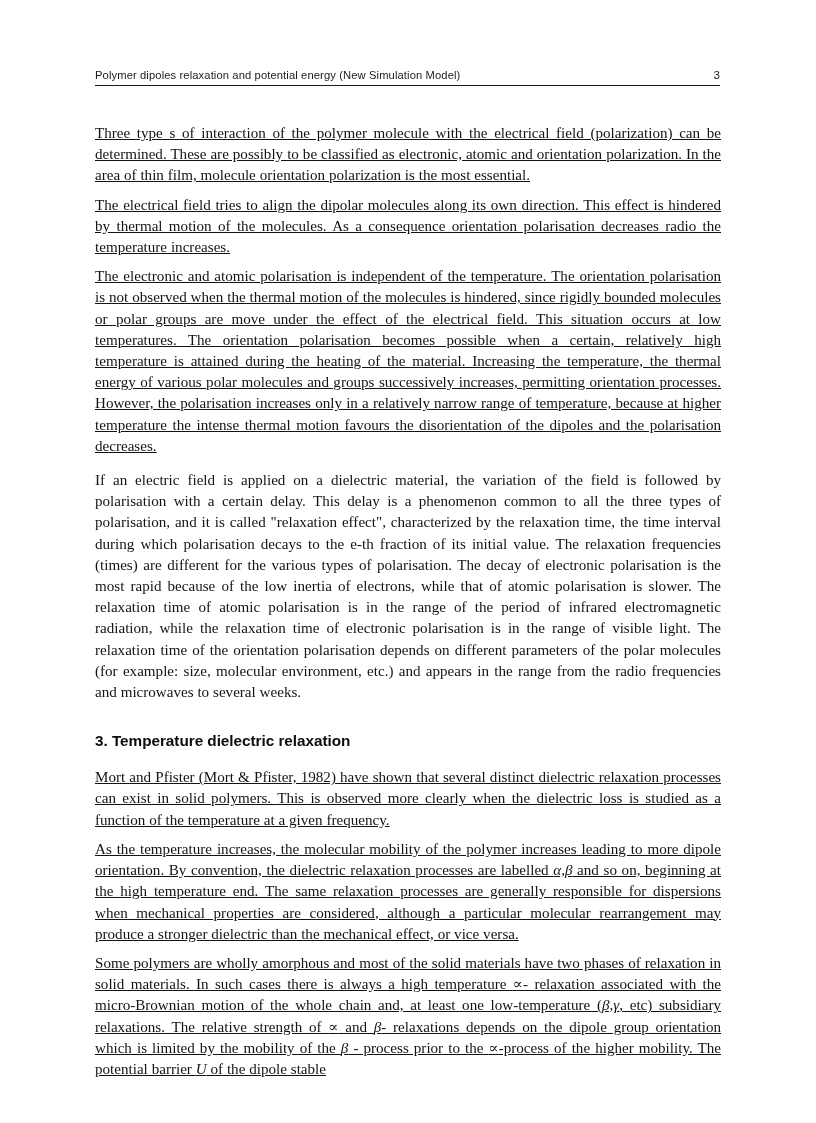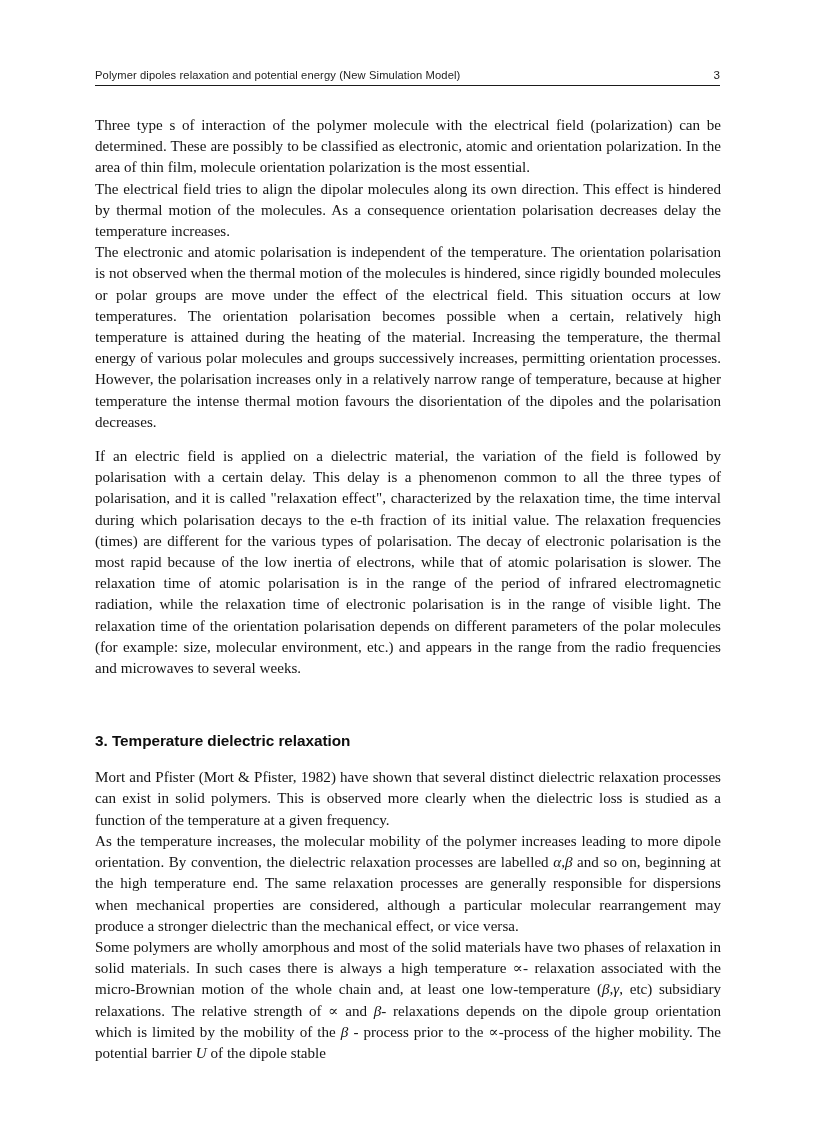--- a/index.html
+++ b/index.html
@@ -67,54 +67,55 @@
     font-size: 15.1px;
     line-height: 21.2px;
     color: #131313;
     hyphens: none;
     word-spacing: 0.005em;
   }
   p.para.gap-before {
     margin-top: 13px;
   }
   p.para.tight {
-    margin-top: 0;
+    margin-top: 8px;
+    text-decoration: underline;
   }
 
   .it { font-style: italic; }
 
   h2.section-heading {
     margin: 0;
     font-family: "Liberation Sans", "DejaVu Sans", sans-serif;
     font-weight: bold;
     font-size: 15.3px;
     line-height: 20px;
     color: #0d0d0d;
     letter-spacing: -0.002em;
   }
   h2.section-heading.spaced {
-    margin-top: 52px;
+    margin-top: 28px;
     margin-bottom: 16px;
   }
 </style>
 </head>
 <body>
 
 <div class="page">
 
   <div class="running-header">
     <span class="ht">Polymer dipoles relaxation and potential energy (New Simulation Model)</span>
     <span class="hp">3</span>
   </div>
 
   <div class="content">
 
     <p class="para tight">Three type s of interaction of the polymer molecule with the electrical field (polarization) can be determined. These are possibly to be classified as electronic, atomic and orientation polarization. In the area of thin film, molecule orientation polarization is the most essential.</p>
 
-    <p class="para tight"> The electrical field tries to align the dipolar molecules along its own direction. This effect is hindered by thermal motion of the molecules. As a consequence orientation polarisation decreases delay the temperature increases.</p>
+    <p class="para tight"> The electrical field tries to align the dipolar molecules along its own direction. This effect is hindered by thermal motion of the molecules. As a consequence orientation polarisation decreases radio the temperature increases.</p>
 
     <p class="para tight">The electronic and atomic polarisation is independent of the temperature. The orientation polarisation is not observed when the thermal motion of the molecules is hindered, since rigidly bounded molecules or polar groups are move under the effect of the electrical field. This situation occurs at low temperatures. The orientation polarisation becomes possible when a certain, relatively high temperature is attained during the heating of the material. Increasing the temperature, the thermal energy of various polar molecules and groups successively increases, permitting orientation processes. However, the polarisation increases only in a relatively narrow range of temperature, because at higher temperature the intense thermal motion favours the disorientation of the dipoles and the polarisation decreases.</p>
 
     <p class="para gap-before">If an electric field is applied on a dielectric material, the variation of the field is followed by polarisation with a certain delay. This delay is a phenomenon common to all the three types of polarisation, and it is called "relaxation effect", characterized by the relaxation time, the time interval during which polarisation decays to the e-th fraction of its initial value. The relaxation frequencies (times) are different for the various types of polarisation. The decay of electronic polarisation is the most rapid because of the low inertia of electrons, while that of atomic polarisation is slower. The relaxation time of atomic polarisation is in the range of the period of infrared electromagnetic radiation, while the relaxation time of electronic polarisation is in the range of visible light. The relaxation time of the orientation polarisation depends on different parameters of the polar molecules (for example: size, molecular environment, etc.) and appears in the range from the radio frequencies and microwaves to several weeks.</p>
 
     <h2 class="section-heading spaced">3. Temperature dielectric relaxation</h2>
 
     <p class="para tight">Mort and Pfister (Mort &amp; Pfister, 1982) have shown that several distinct dielectric relaxation processes can exist in solid polymers. This is observed more clearly when the dielectric loss is studied as a function of the temperature at a given frequency.</p>
 
     <p class="para tight"><span>As the temperature increases, the molecular mobility of the polymer increases leading to more dipole orientation. By convention, the dielectric relaxation processes are labelled </span><span class="it">α,β</span><span> and so on, beginning at the high temperature end. The same relaxation processes are generally responsible for dispersions when mechanical properties are considered, although a particular molecular rearrangement may produce a stronger dielectric than the mechanical effect, or vice versa.</span></p>

